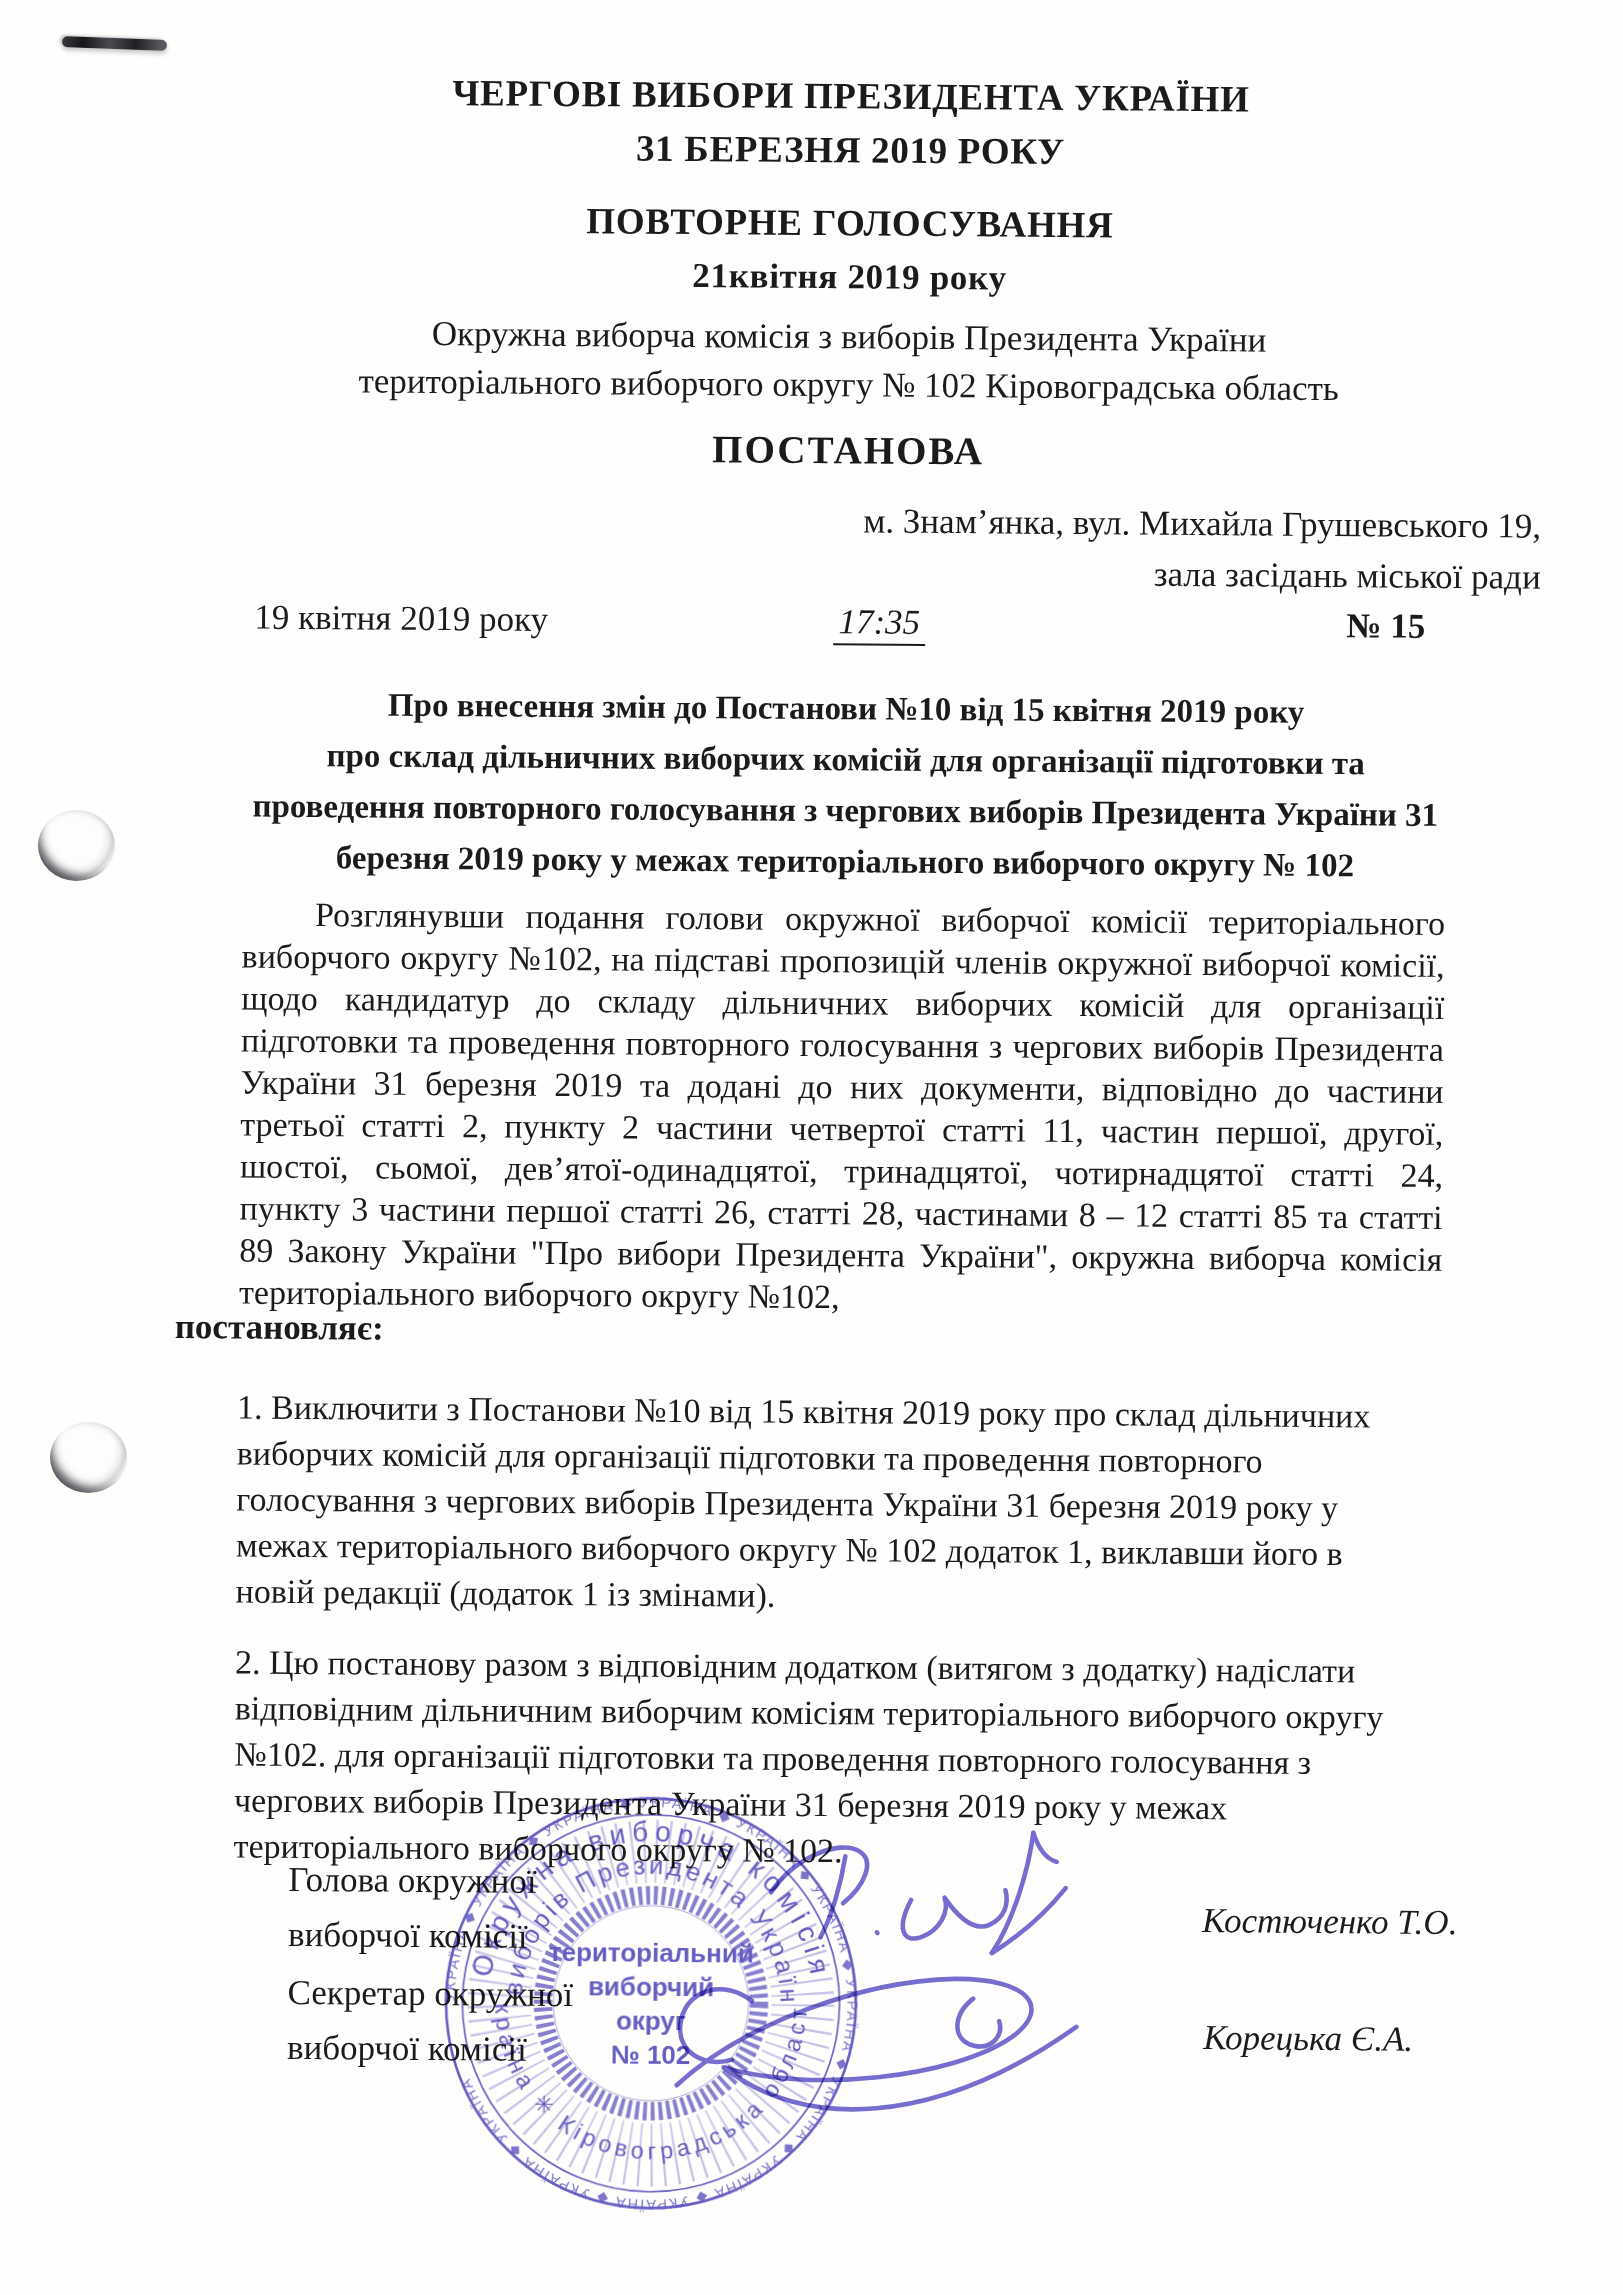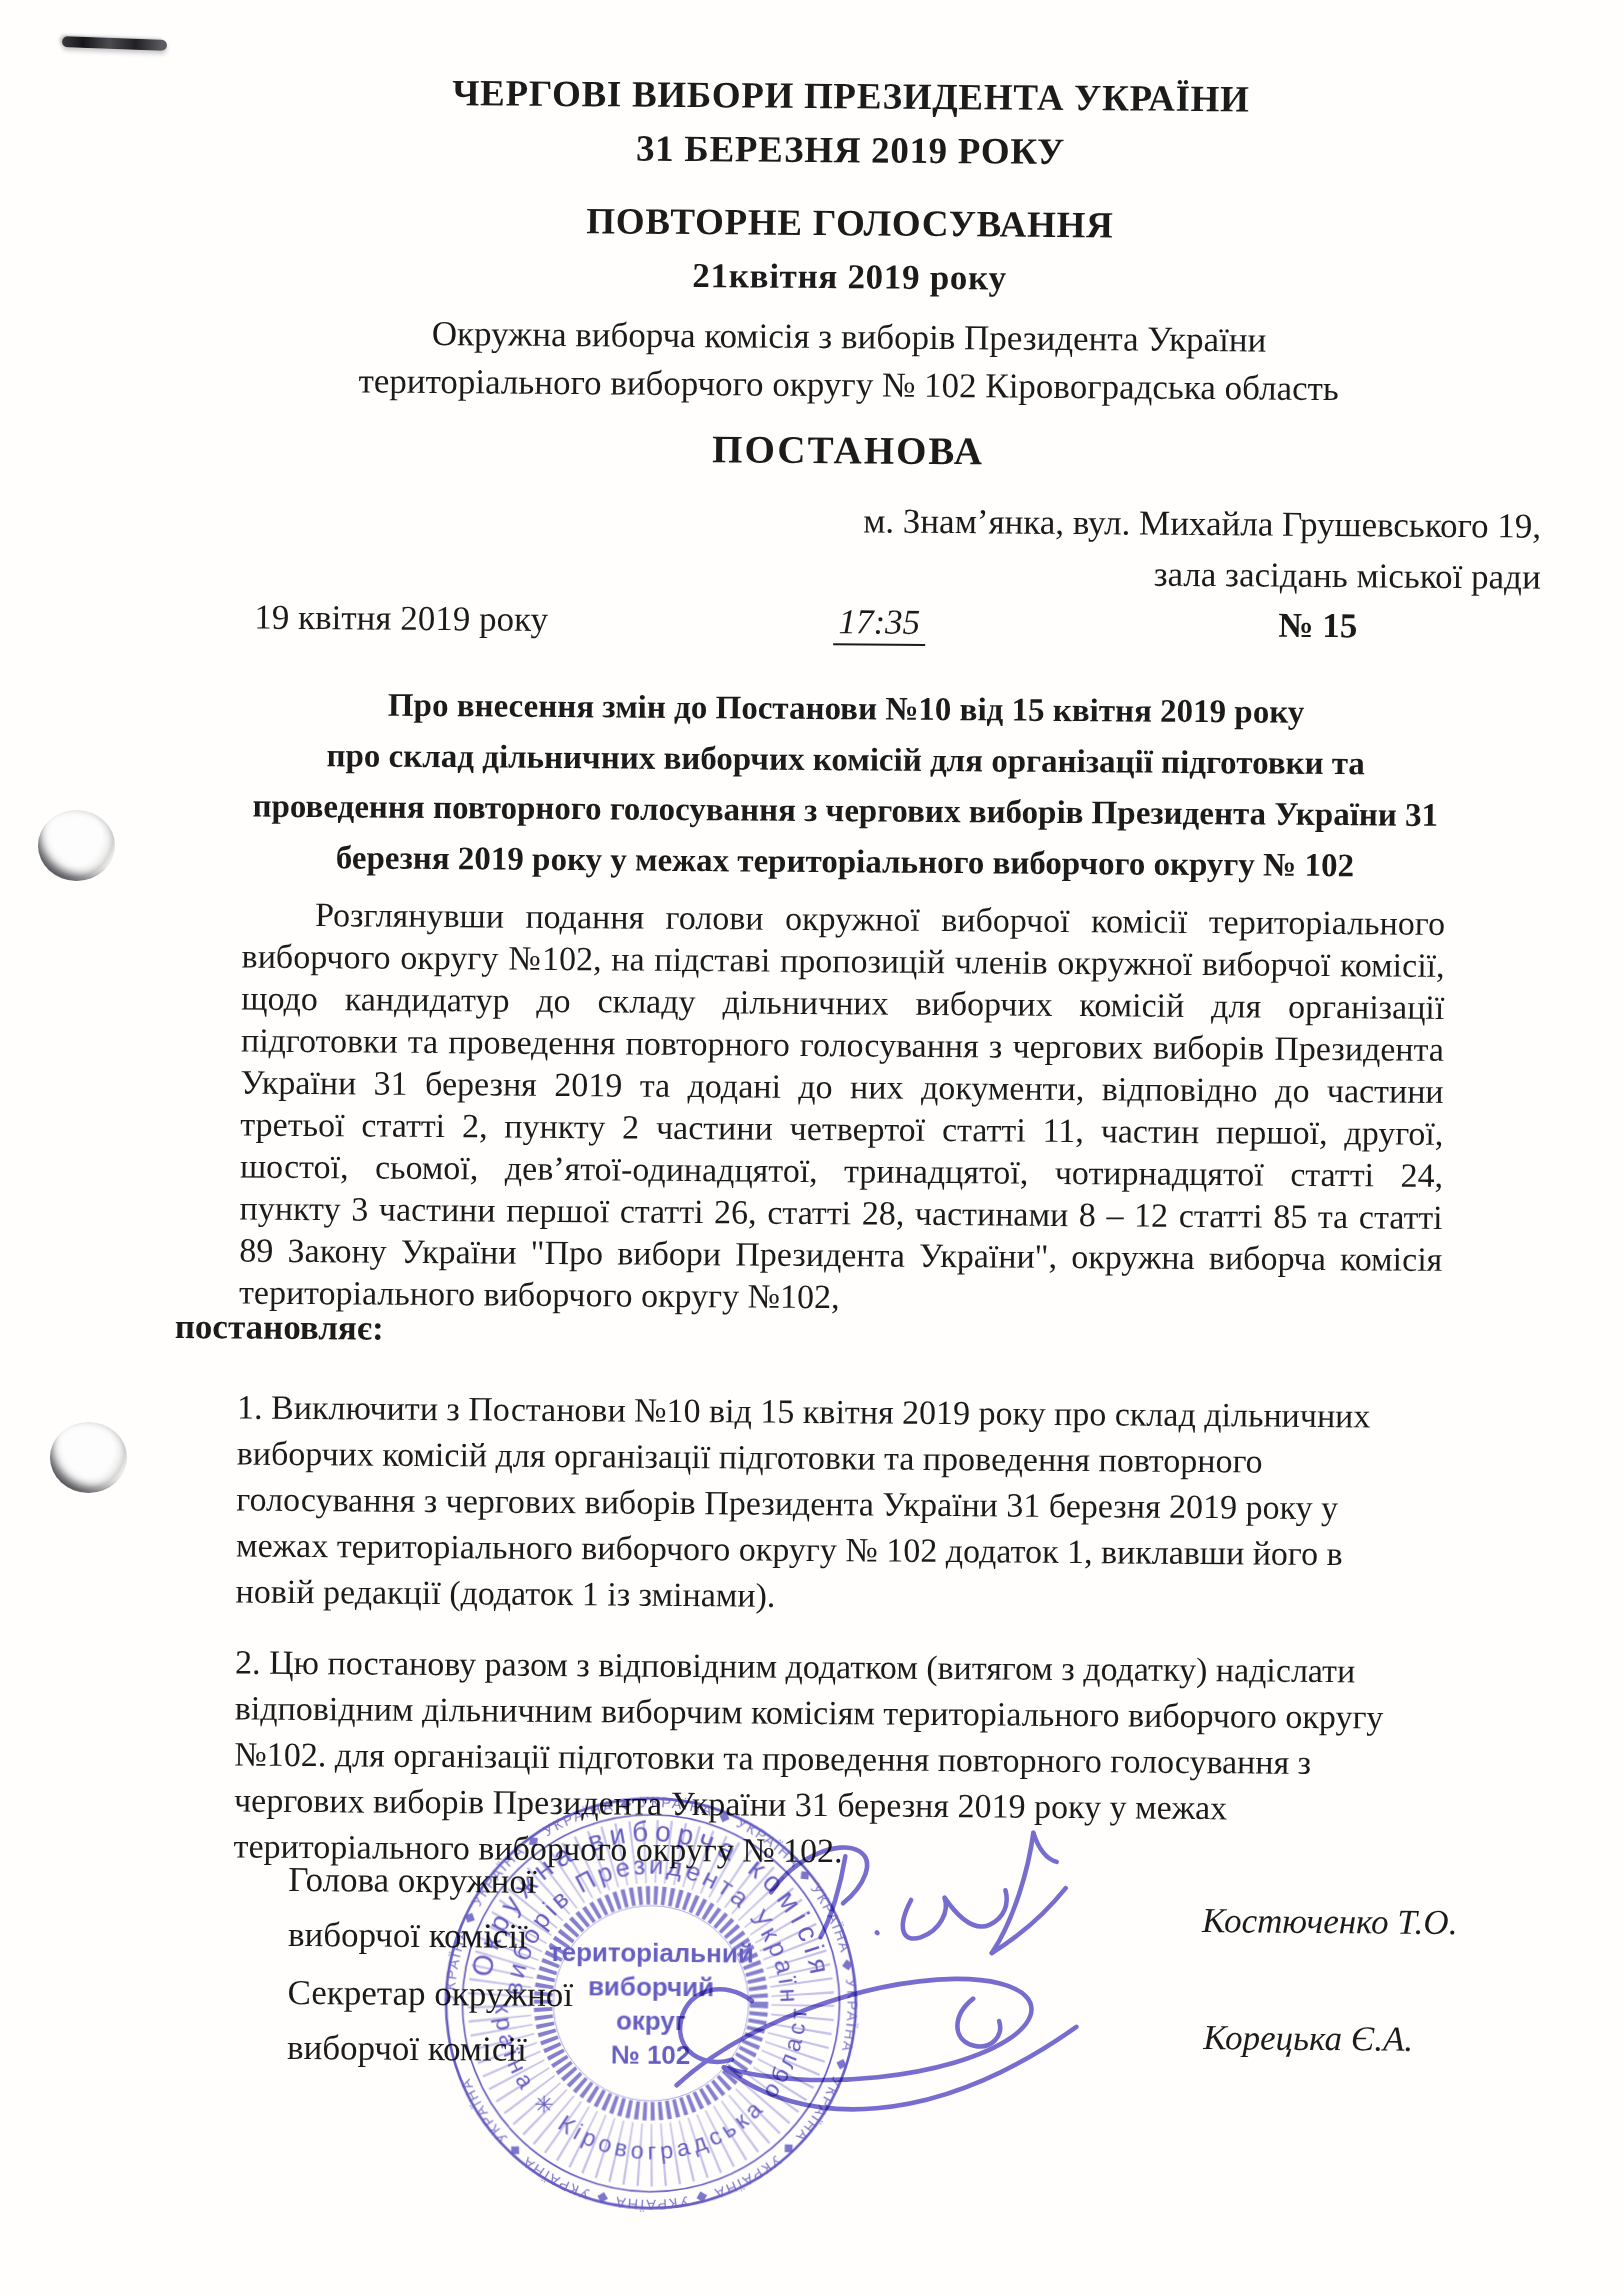--- a/index.html
+++ b/index.html
@@ -32,21 +32,21 @@
   .blk{position:absolute;}
   .pre{white-space:pre-line;}
   .ctr{left:118px;right:52px;text-align:center;}
   .title-line{font-size:37px;font-weight:bold;line-height:54px;letter-spacing:0.7px;}
   .commission{font-size:35px;line-height:48px;}
   .doctype{font-size:39px;font-weight:bold;letter-spacing:2px;}
   .address{right:85px;left:393px;text-align:right;font-size:35px;line-height:51px;}
   .meta{left:0;right:0;font-size:35px;}
   .meta-date{position:absolute;left:252px;top:0;}
   .meta-time{position:absolute;left:831px;top:0;font-style:italic;border-bottom:2.6px solid #1b1b1b;padding:0 5.2px 1.3px 5.2px;}
-  .meta-num{position:absolute;left:1276px;top:0;font-weight:bold;}
+  .meta-num{position:absolute;left:1344px;top:0;font-weight:bold;}
   .subject{font-size:33px;font-weight:bold;line-height:51px;}
   .preamble{left:242px;right:178px;font-size:34px;line-height:42px;text-align:justify;text-indent:73px;}
   .resolves{left:178px;font-size:35px;font-weight:bold;}
   .item{left:241px;right:196px;font-size:34px;line-height:46px;text-align:left;}
   .role{left:296px;font-size:35px;line-height:55px;}
   .name{font-size:35px;font-style:italic;}
 
   
   .stamp{
     position:absolute;left:450px;top:1795px;width:419px;height:419px;

